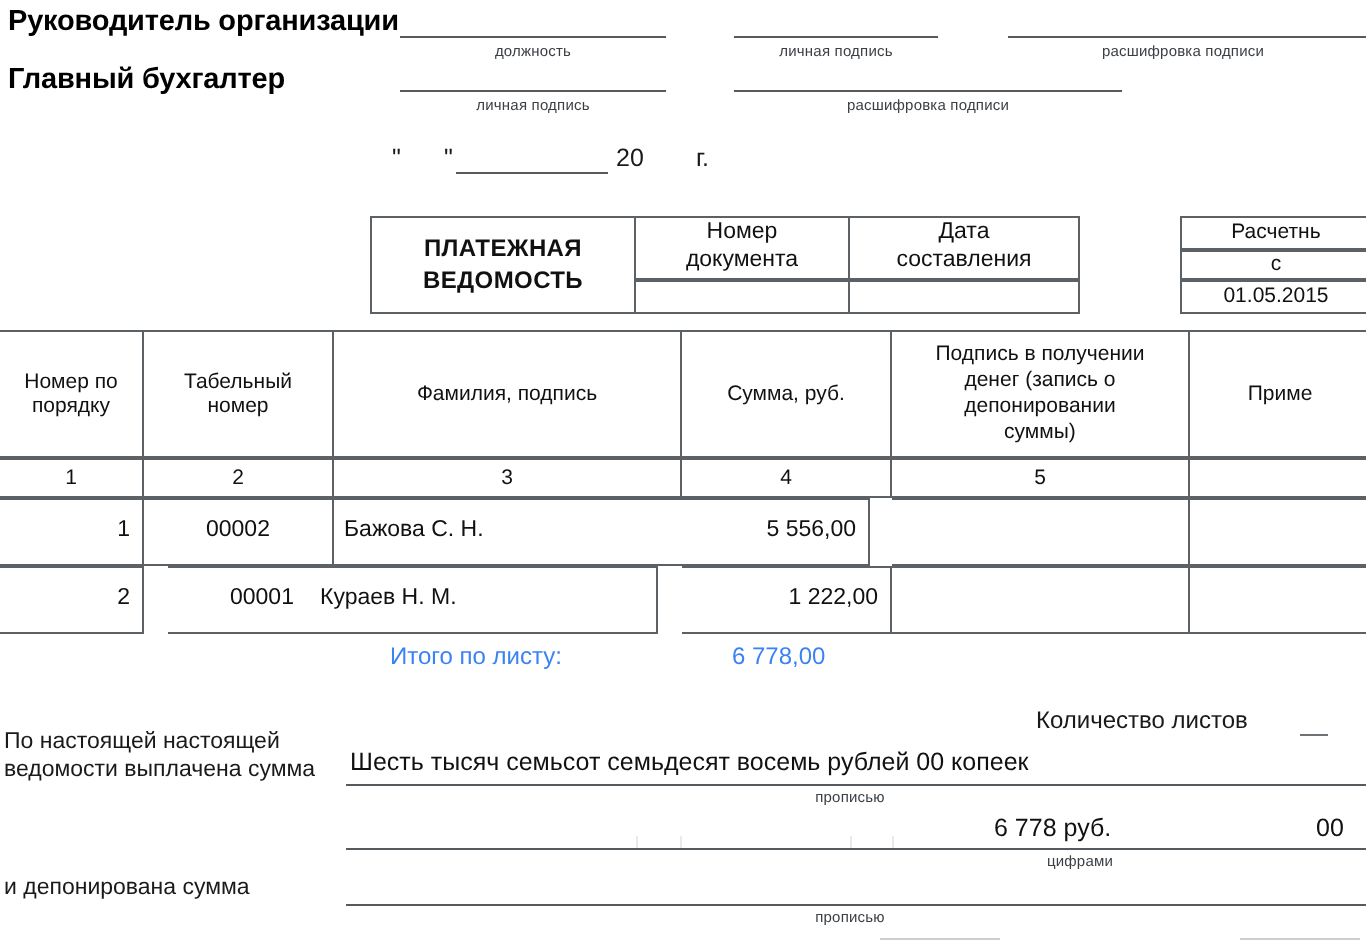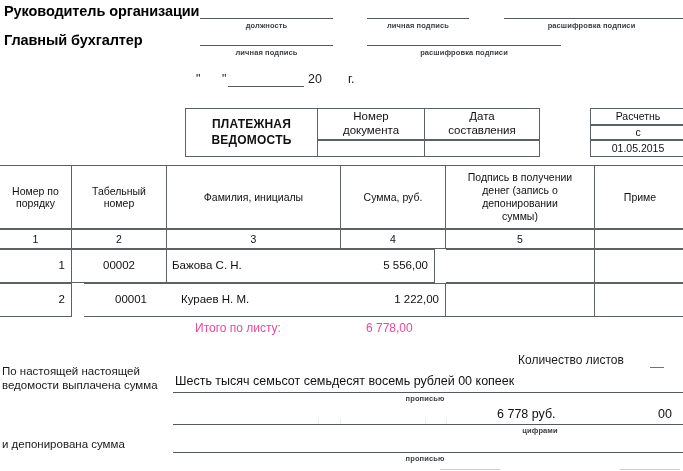--- a/index.html
+++ b/index.html
@@ -38,21 +38,20 @@
     width: 0;
     border-left: 1px solid #bdc2c6;
   }
   .cap {
     position: absolute;
     font-size: 7.5px;
     color: #3b3f43;
     letter-spacing: .1px;
     text-align: center;
     white-space: nowrap;
-    font-weight: bold;
   }
   
   .role {
     position: absolute;
     font-size: 14.5px;
     font-weight: bold;
     color: #000;
     white-space: nowrap;
     letter-spacing: -.1px;
   }
@@ -93,21 +92,21 @@
   }
   .written {
     position: absolute;
     font-size: 12.5px;
     color: #111;
     white-space: nowrap;
   }
   .totlabel {
     position: absolute;
     font-size: 12px;
-    color: #ec4899;
+    color: #3b82f6;
     white-space: nowrap;
   }
   .faint { opacity: .35; }
 </style>
 </head>
 <body>
 
 <div class="doc">
 
   <div class="role" style="left:4px; top:3px;">Руководитель организации</div>
@@ -167,21 +166,21 @@
       <span>Номер по</span><br>
       <span>порядку</span>
     </div>
   </div>
   <div class="cellbox small nob-l" style="left:72px; top:165px; width:95px; height:64px;">
     <div>
       <span>Табельный</span><br>
       <span>номер</span>
     </div>
   </div>
-  <div class="cellbox small nob-l" style="left:167px; top:165px; width:174px; height:64px;">Фамилия, инициалы</div>
+  <div class="cellbox small nob-l" style="left:167px; top:165px; width:174px; height:64px;">Фамилия, подпись</div>
   <div class="cellbox small nob-l" style="left:446px; top:165px; width:149px; height:64px;">
     <div style="line-height:1.22;">
       <span>Подпись в получении</span><br>
       <span>денег (запись о</span><br>
       <span>депонировании</span><br>
       <span>суммы)</span>
     </div>
   </div>
   <div class="cellbox small nob-l" style="left:341px; top:165px; width:105px; height:64px;">Сумма, руб.</div>
   <div class="cellbox small nob-l clipright" style="left:595px; top:165px; width:90px; height:64px;">Приме</div>
@@ -195,21 +194,21 @@
 
   <div class="cellbox r-pad" style="left:-1px; top:249px; width:73px; height:34px;">1</div>
   <div class="cellbox nob-l" style="left:72px; top:249px; width:95px; height:34px;">00002</div>
   <div class="cellbox nob-l l-pad" style="left:167px; top:249px; width:174px; height:34px;text-align:center;">Бажова С. Н.</div>
   <div class="cellbox nob-l r-pad" style="left:330px; top:249px; width:105px; height:34px;">5 556,00</div>
   <div class="cellbox nob-l" style="left:446px; top:249px; width:149px; height:34px;"></div>
   <div class="cellbox nob-l clipright" style="left:595px; top:249px; width:90px; height:34px;"></div>
 
   <div class="cellbox r-pad" style="left:-1px; top:283px; width:73px; height:34px;">2</div>
   <div class="cellbox nob-l" style="left:84px; top:283px; width:95px; height:34px;">00001</div>
-  <div class="cellbox nob-l l-pad" style="left:176px; top:283px; width:174px; height:34px;text-align:center;">Кураев Н. М.</div>
+  <div class="cellbox nob-l l-pad" style="left:155px; top:283px; width:174px; height:34px;text-align:center;">Кураев Н. М.</div>
   <div class="cellbox nob-l r-pad" style="left:341px; top:283px; width:105px; height:34px;">1 222,00</div>
   <div class="cellbox nob-l" style="left:446px; top:283px; width:149px; height:34px;"></div>
   <div class="cellbox nob-l clipright" style="left:595px; top:283px; width:90px; height:34px;"></div>
 
   <div class="totlabel" style="left:195px; top:321px;">Итого по листу:</div>
   <div class="totlabel" style="left:366px; top:321px;">6 778,00</div>
 
   <div class="blk" style="left:518px; top:353px; font-size:12px;">Количество листов</div>
   <div class="rule-thin" style="left:650px; top:367px; width:14px;"></div>
 

